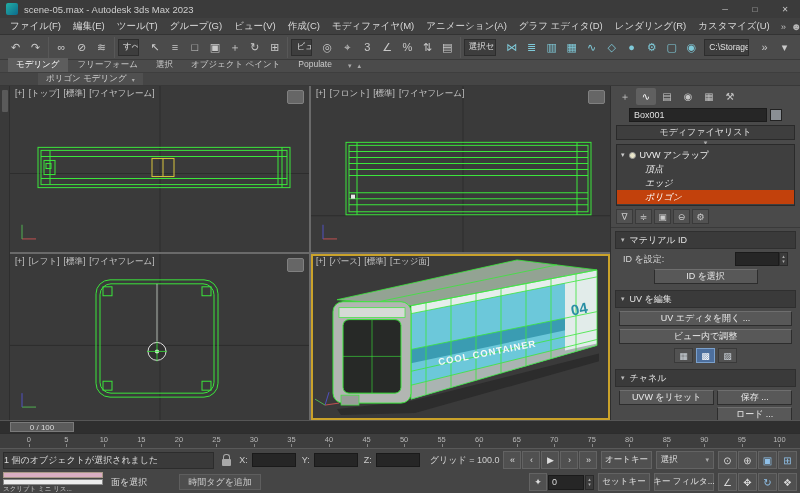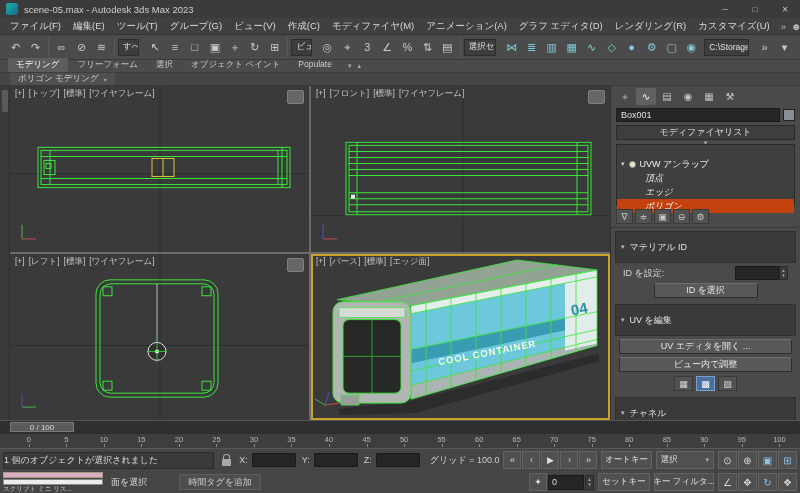--- a/index.html
+++ b/index.html
@@ -34,54 +34,54 @@
   .dd-coord{width:48px;}
   .dd-selset{width:92px;}
   .dd-path{width:138px;margin-left:auto;}
 
   
   .ribbon-tabs{height:13px;background:#4b4b4b;display:flex;align-items:flex-end;padding:0 8px;gap:2px;font-size:8.5px;border-bottom:1px solid #3e3e3e;}
   .ribbon-tab{padding:1px 8px 1px;color:#cccccc;white-space:nowrap;}
   .ribbon-tab.active{background:#5d5d5d;color:#ffffff;}
   .ribbon-icons{margin-left:6px;display:flex;gap:6px;align-items:center;color:#aaa;font-size:7px;padding-bottom:2px;}
   .ribbon-panel-row{height:13px;background:#454545;display:flex;align-items:center;padding:0 10px;font-size:8.5px;border-bottom:1px solid #383838;}
-  .ribbon-panel-title{color:#d0d0d0;display:flex;gap:5px;align-items:center;background:#505050;padding:0 8px;height:100%;}
+  .ribbon-panel-title{color:#d0d0d0;display:flex;gap:5px;align-items:center;background:#505050;padding:0 8px;height:100%;margin-left:28px;}
   .ribbon-panel-title .caret{font-size:6px;color:#aaa;}
 
   
   .main{position:relative;display:flex;height:334px;background:#3a3a3a;}
   .vp-strip{width:10px;background:#3a3a3a;border-right:1px solid #2e2e2e;position:relative;}
   .vp-strip .striptab{position:absolute;top:4px;left:2px;width:6px;height:22px;background:#5a5a5a;border-radius:1px;}
   .viewports{flex:1;display:grid;grid-template-columns:1fr 1fr;grid-template-rows:1fr 1fr;gap:2px;background:#6a6a6a;}
   .vp{position:relative;background:#3a3a3a;overflow:hidden;}
   .vp.active{box-shadow:inset 0 0 0 2px #caa22a;}
   .vp-label{position:absolute;top:2px;left:5px;display:flex;gap:4px;font-size:8.5px;color:#c8c8c8;z-index:3;white-space:nowrap;}
   .vp svg.canvas{position:absolute;left:0;top:0;width:100%;height:100%;}
   .viewcube{position:absolute;top:4px;right:5px;width:17px;height:14px;background:#6e6e6e;border:1px solid #8d8d8d;opacity:.85;border-radius:2px;z-index:3;}
 
   
   .cmd-panel{width:190px;background:#4a4a4a;border-left:1px solid #2f2f2f;display:flex;flex-direction:column;font-size:9px;overflow:hidden;}
   .cp-tabs{display:flex;gap:1px;padding:2px 4px;height:21px;align-items:center;}
   .cp-tab{width:20px;height:17px;display:flex;align-items:center;justify-content:center;color:#c5c5c5;font-size:10px;border-radius:2px;}
   .cp-tab.active{background:#606060;color:#fff;}
-  .name-row{display:flex;align-items:center;gap:3px;padding:1px 5px;}
+  .name-row{display:flex;align-items:center;gap:3px;padding:1px 18px;}
   .name-row input{flex:1;height:14px;background:#262626;border:1px solid #1c1c1c;color:#e0e0e0;font:9px "Liberation Sans","DejaVu Sans",sans-serif;padding:0 4px;}
   .swatch{width:12px;height:12px;background:#8a8f94;border:1px solid #222;}
   .cp-dropdown{margin:2px 5px;height:15px;background:#3e3e3e;border:1px solid #2a2a2a;display:flex;align-items:center;justify-content:space-between;padding:0 5px;color:#e2e2e2;flex-direction:column;}
   .cp-dropdown .caret{font-size:7px;color:#aaa;}
-  .stack-box{margin:2px 5px 1px;background:#3f3f3f;border:1px solid #2a2a2a;height:62px;padding:12px 0;}
+  .stack-box{margin:2px 5px 1px;background:#3f3f3f;border:1px solid #2a2a2a;height:62px;padding:3px 0;}
   .stack-row{height:14px;display:flex;align-items:center;gap:4px;padding:0 4px;color:#efefef;white-space:nowrap;}
   .stack-row .arrow{font-size:7px;color:#ccc;}
   .bulb{width:7px;height:7px;border-radius:50%;background:#e8e4c8;border:1px solid #999;}
   .stack-row.sub{padding-left:28px;font-style:italic;}
   .stack-row.selected{background:#c2410c;color:#fff;}
   .stack-tools{display:flex;gap:2px;padding:2px 5px 3px;border-bottom:1px solid #3a3a3a;}
   .stack-tool{width:17px;height:15px;display:flex;align-items:center;justify-content:center;background:#525252;border:1px solid #3a3a3a;color:#ccc;font-size:9px;}
   .rollout{margin:3px 4px 0;}
-  .rollout-header{height:32px;background:#3a3a3a;border:1px solid #2f2f2f;display:flex;align-items:center;gap:5px;padding:0 5px;color:#e4e4e4;}
+  .rollout-header{height:18px;background:#3a3a3a;border:1px solid #2f2f2f;display:flex;align-items:center;gap:5px;padding:0 5px;color:#e4e4e4;}
   .rollout-header .rarrow{font-size:7px;color:#bbb;}
   .rollout-body{padding:3px 4px;display:flex;flex-direction:column;gap:3px;}
   .cp-line{display:flex;align-items:center;gap:5px;justify-content:space-between;padding:0 4px;}
   .cp-label{color:#d8d8d8;}
   .spin-field{display:flex;align-items:stretch;}
   .spin-field input{width:44px;height:14px;background:#262626;border:1px solid #1b1b1b;color:#ddd;font:9px "Liberation Sans","DejaVu Sans",sans-serif;padding:0 3px;}
   .spinners{display:flex;flex-direction:column;font-size:5px;color:#aaa;line-height:1.1;justify-content:center;background:#3b3b3b;border:1px solid #2a2a2a;width:9px;align-items:center;}
   .cp-btn{height:15px;background:#585858;border:1px solid #2d2d2d;border-top-color:#6e6e6e;color:#e8e8e8;font:9px "Liberation Sans","DejaVu Sans",sans-serif;display:flex;align-items:center;justify-content:center;white-space:nowrap;}
   .cp-btn.half{width:104px;margin:0 auto;}
   .distortion-row{display:flex;gap:3px;justify-content:center;padding-top:1px;}

